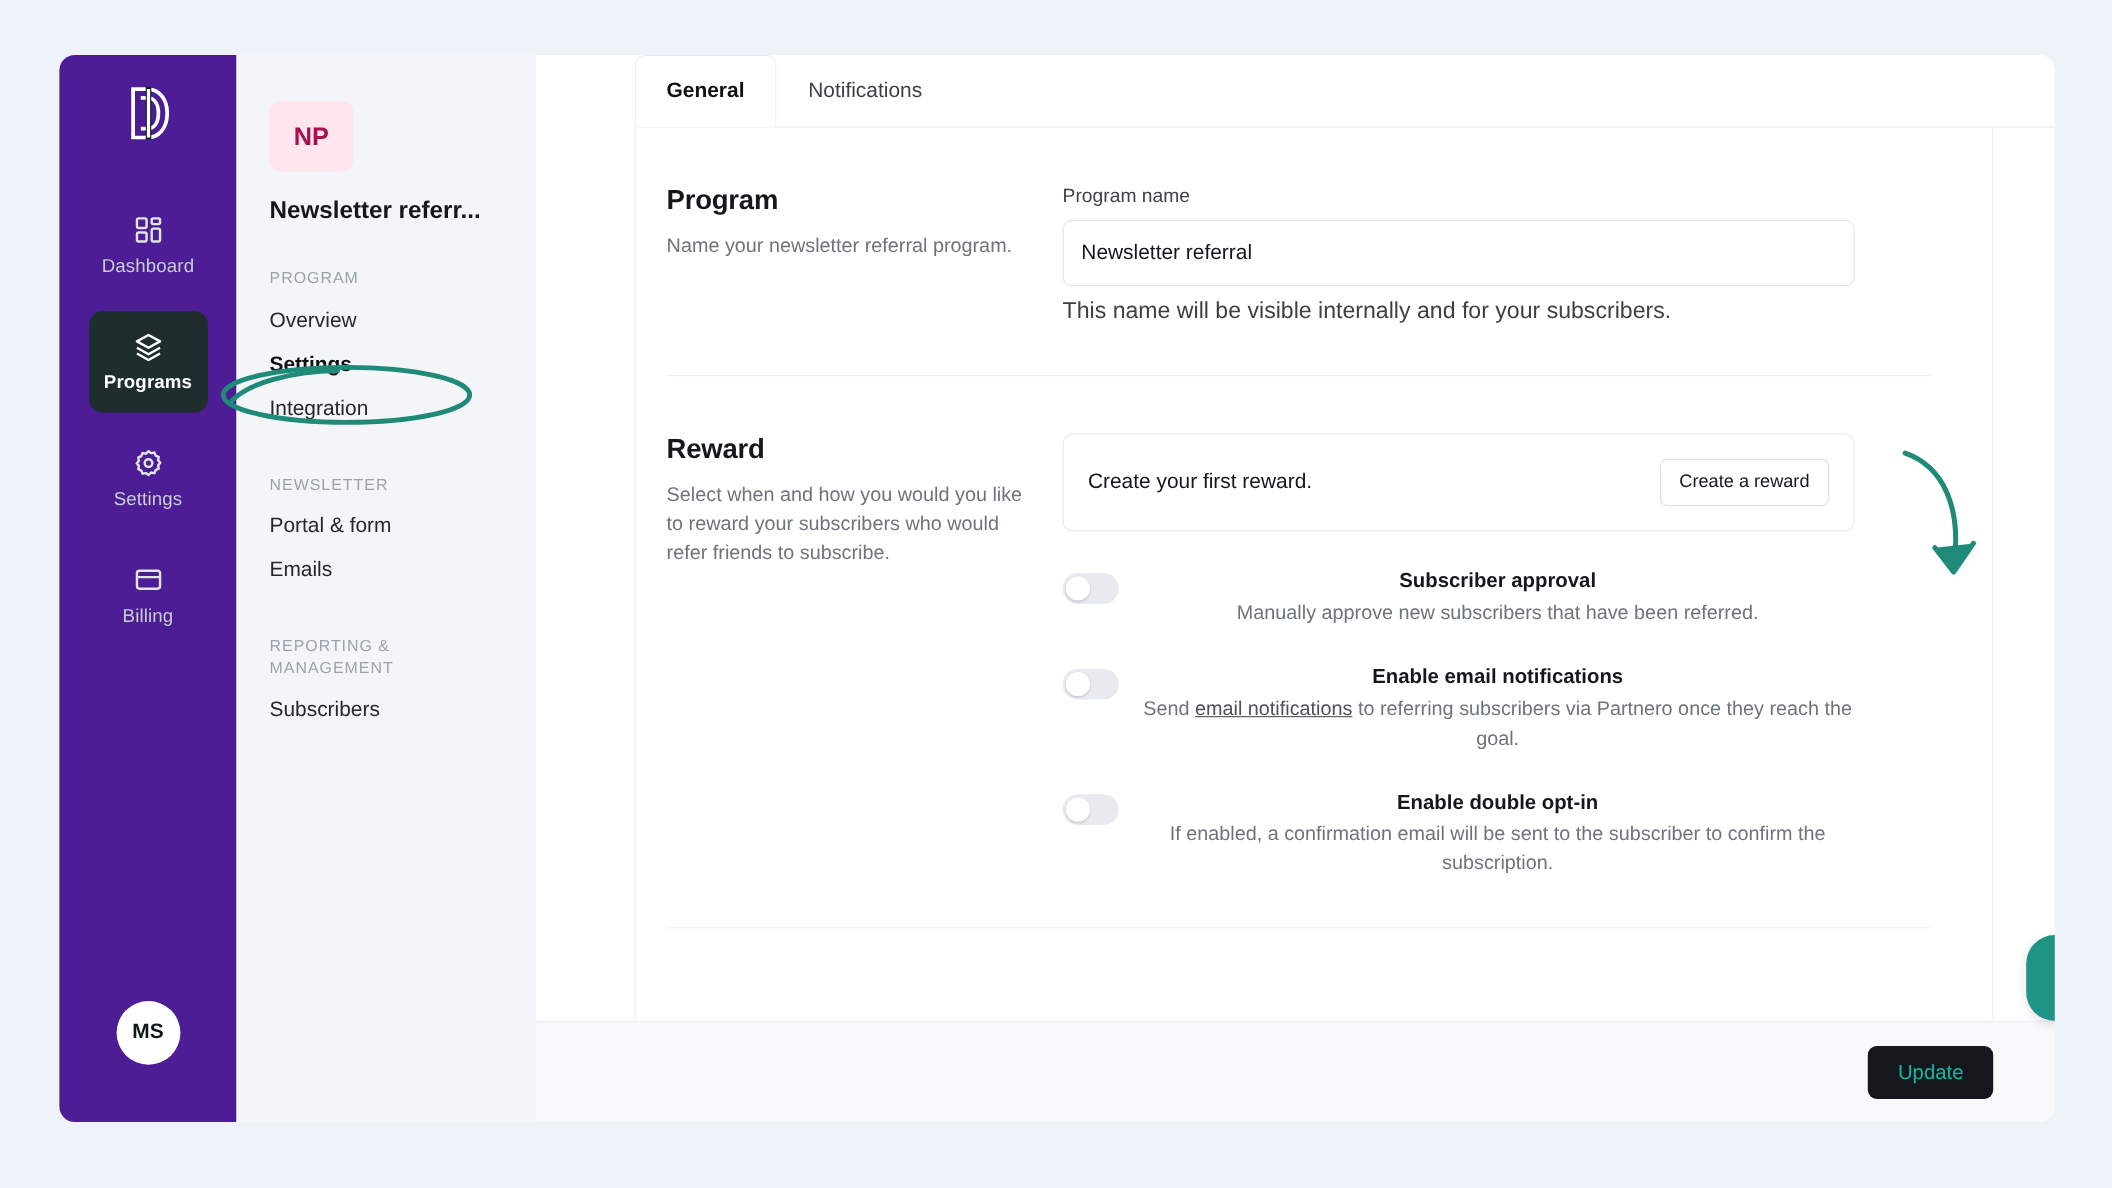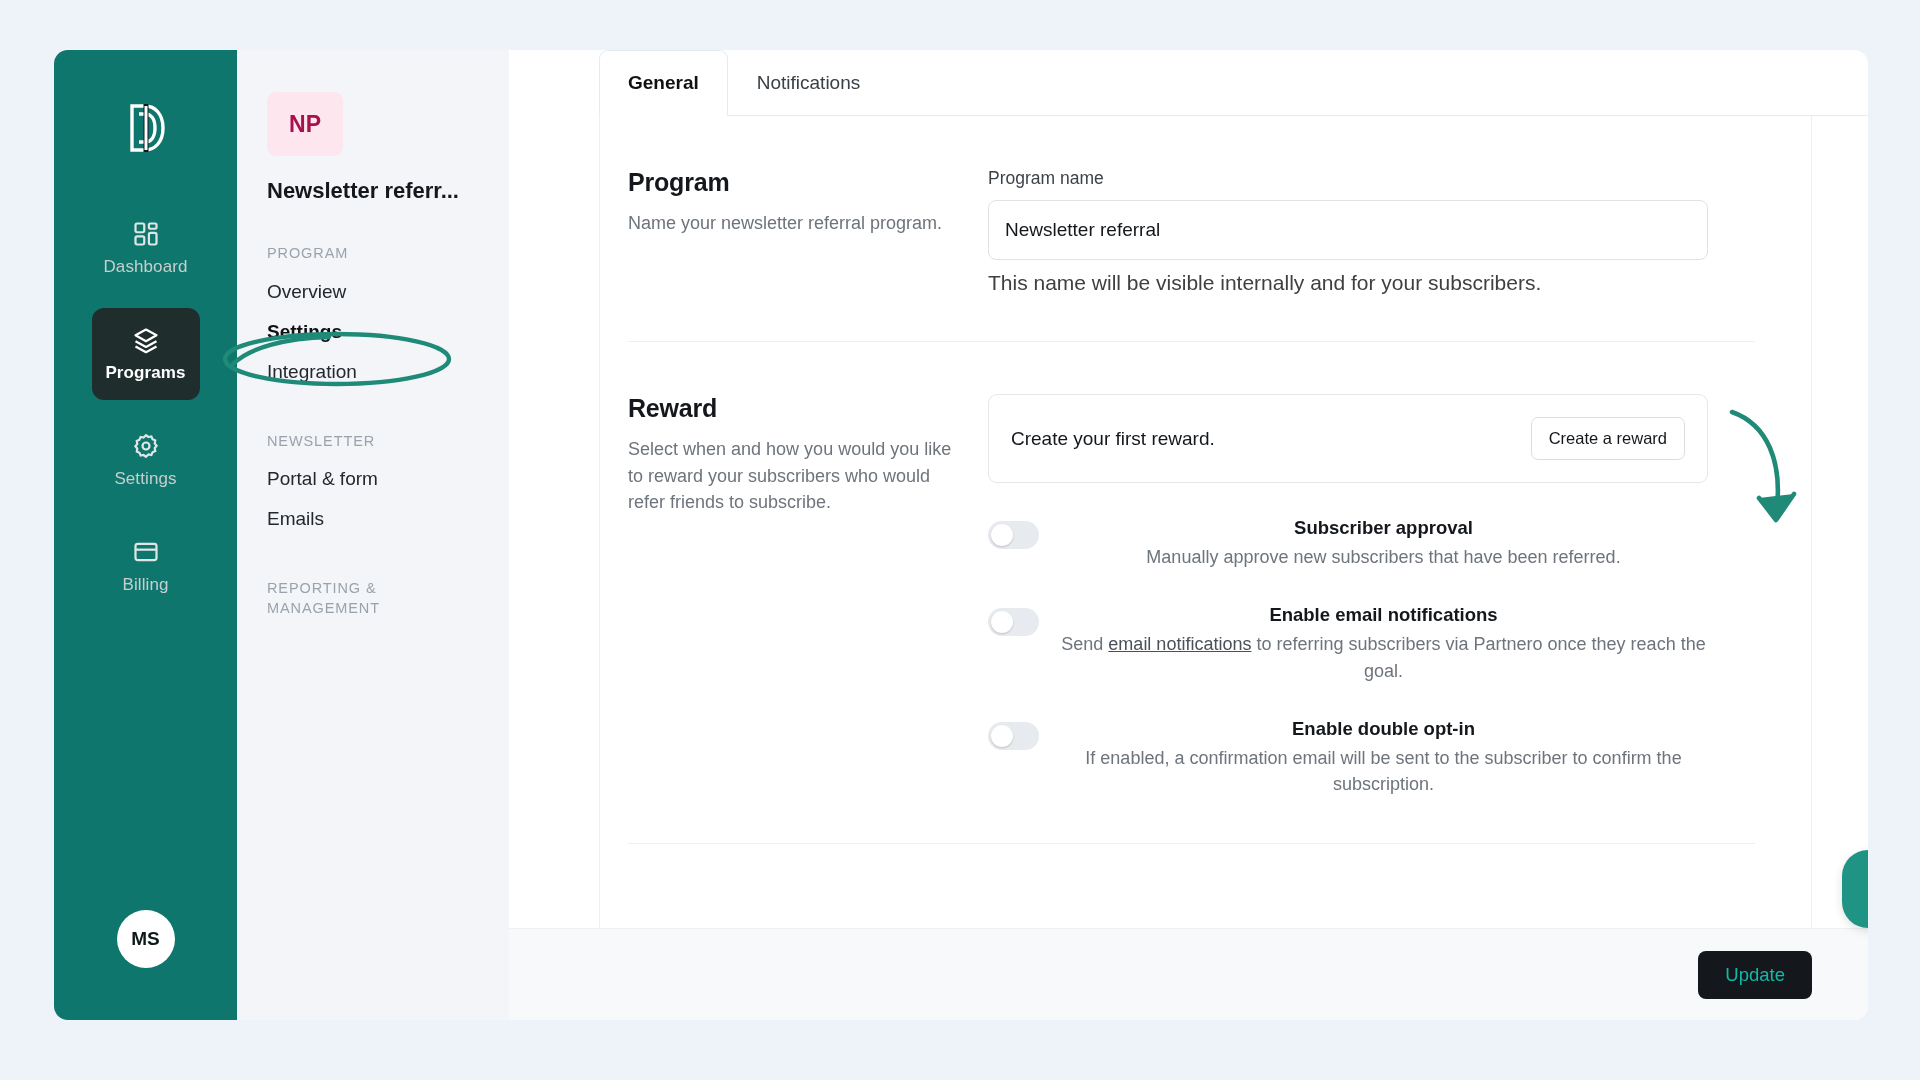--- a/index.html
+++ b/index.html
@@ -12,27 +12,27 @@
 
   .app {
     position: absolute;
     left: 54px; top: 50px;
     width: 1814px; height: 970px;
     display: flex;
   }
 
   
   .rail {
-    width: 183px;
-    background: #0f766e;
+    width: 161px;
+    background: #4c1d95;
     border-radius: 14px 0 0 14px;
     display: flex;
     flex-direction: column;
     align-items: center;
-    padding-top: 52px;
+    padding-top: 27px;
     position: relative;
     flex: none;
   }
   .rail-logo { width: 46px; height: 52px; margin-bottom: 48px; }
   .rail-item {
     width: 108px; height: 92px;
     border-radius: 12px;
     display: flex; flex-direction: column;
     align-items: center; justify-content: center;
     gap: 9px; margin-bottom: 14px;
@@ -293,20 +293,21 @@
     </div>
 
     <div>
       <div class="nav-group-label">NEWSLETTER</div>
       <div class="nav-item">Portal &amp; form</div>
       <div class="nav-item">Emails</div>
     </div>
 
     <div>
       <div class="nav-group-label">REPORTING &amp; MANAGEMENT</div>
+      <div class="nav-item">Subscribers</div>
     </div>
 
     <div class="annot-circle">
       <svg viewBox="0 0 240 62" fill="none">
         <ellipse cx="122" cy="31" rx="112" ry="25" stroke="#1f8a77" stroke-width="4.4"></ellipse>
         <path d="M18 36c16-16 52-26 96-27" stroke="#1f8a77" stroke-width="4.4" stroke-linecap="round"></path>
       </svg>
     </div>
   </div>
 

